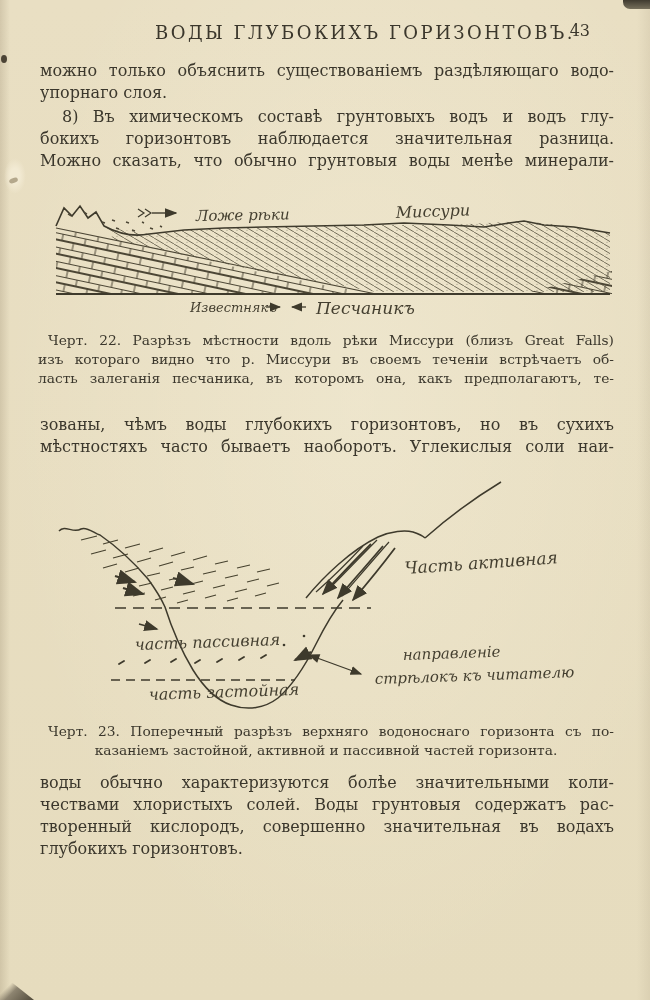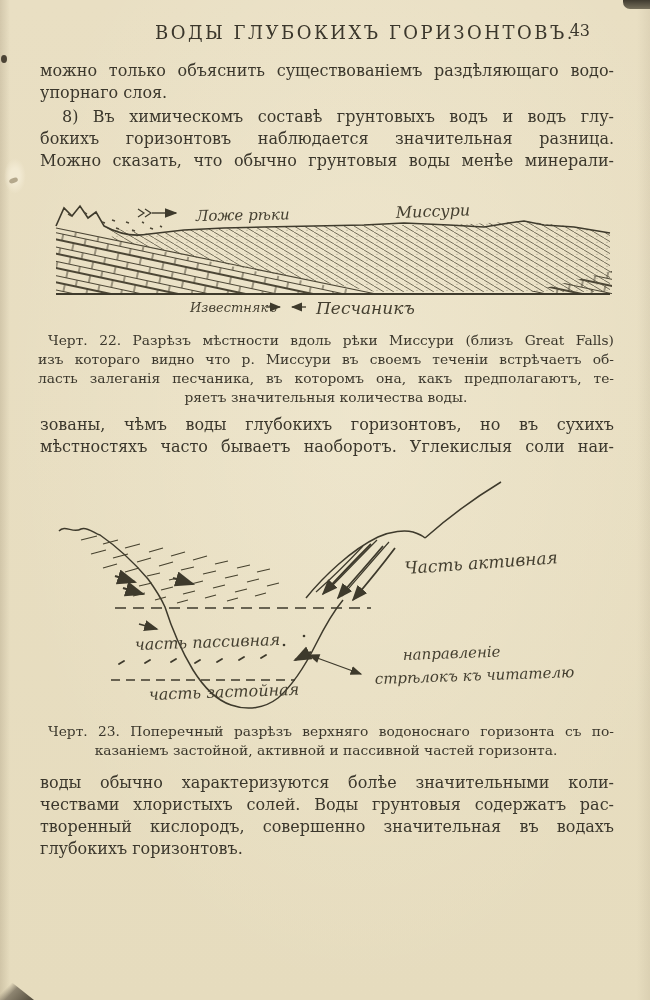--- a/index.html
+++ b/index.html
@@ -95,21 +95,20 @@
   <text x="136" y="116" font-size="13">Известнякъ</text>
   <path d="M212,111 h14" stroke="#3e3a2c" stroke-width="1.3" marker-end="url(#ah)"></path>
   <path d="M252,111 h-14" stroke="#3e3a2c" stroke-width="1.3" marker-end="url(#ah)"></path>
   <text x="262" y="118" font-size="17">Песчаникъ</text>
 </svg>
 
 <div class="cap" style="top:331px;">
   <div class="ln first">Черт. 22. Разрѣзъ мѣстности вдоль рѣки Миссури (близъ Great Falls)</div>
   <div class="ln">изъ котораго видно что р. Миссури въ своемъ теченіи встрѣчаетъ об-</div>
   <div class="ln">ласть залеганія песчаника, въ которомъ она, какъ предполагаютъ, те-</div>
-  <div class="ln-c">ряетъ значительныя количества воды.</div>
 </div>
 
 <div class="para" style="top:414px;">
   <div class="ln">зованы, чѣмъ воды глубокихъ горизонтовъ, но въ сухихъ</div>
   <div class="ln">мѣстностяхъ часто бываетъ наоборотъ. Углекислыя соли наи-</div>
 </div>
 
 <svg class="fig" style="left:53px;top:474px;" width="562" height="240" viewBox="0 0 562 240">
   <defs>
     <marker id="a23" markerWidth="10" markerHeight="8" refX="8" refY="3.5" orient="auto">

